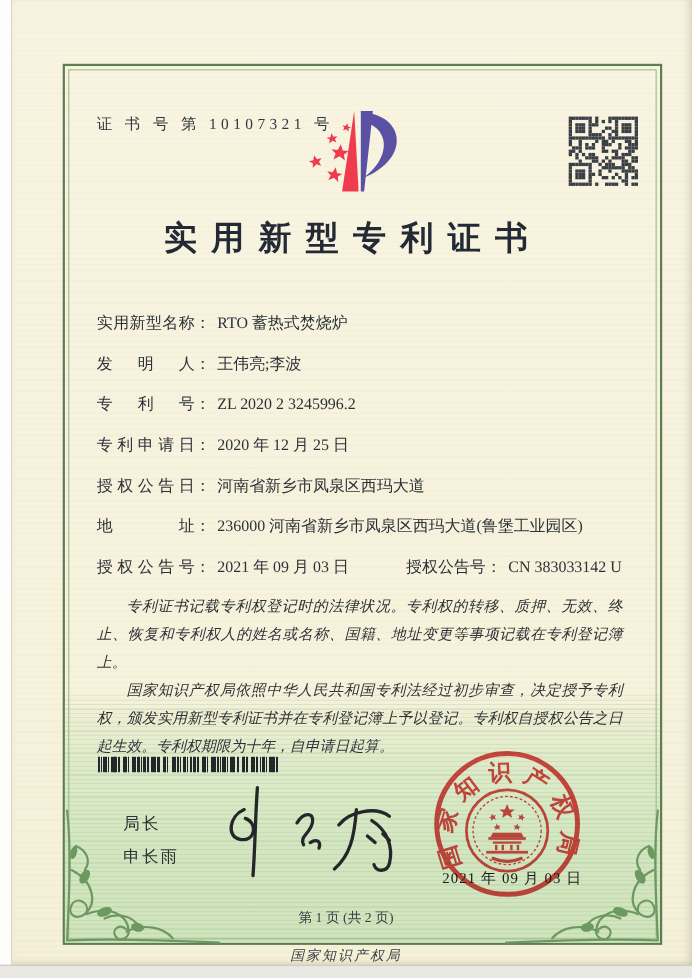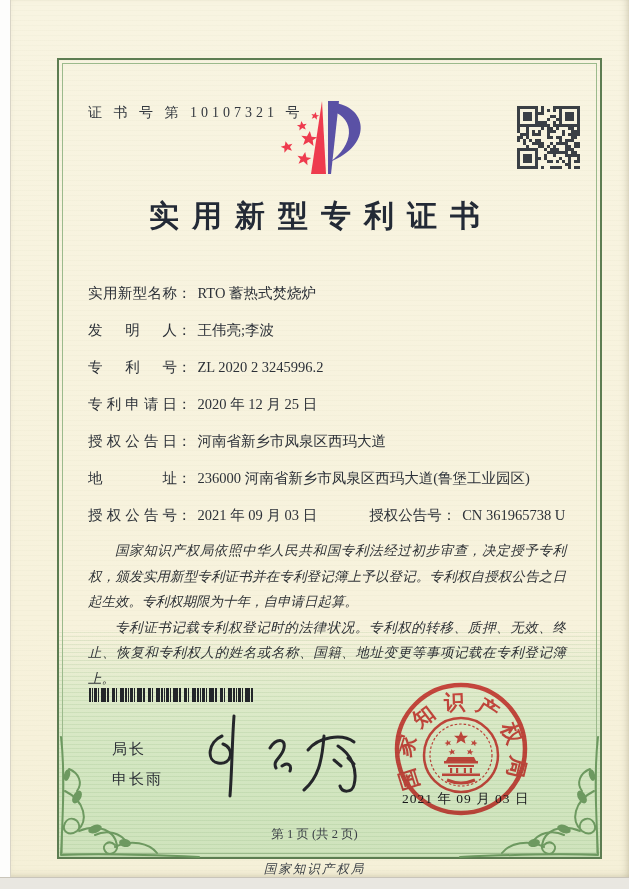--- a/index.html
+++ b/index.html
@@ -364,26 +364,26 @@
 <div class="frow" style="top:395px">
   <span class="flabel">专利申请日</span><span class="fcolon">：</span><span>2020 年 12 月 25 日</span>
 </div>
 <div class="frow" style="top:432px">
   <span class="flabel">授权公告日</span><span class="fcolon">：</span><span>河南省新乡市凤泉区西玛大道</span>
 </div>
 <div class="frow" style="top:469px">
   <span class="flabel">地址</span><span class="fcolon">：</span><span>236000 河南省新乡市凤泉区西玛大道(鲁堡工业园区)</span>
 </div>
 <div class="frow" style="top:506px">
-  <span class="flabel">授权公告号</span><span class="fcolon">：</span><span>2021 年 09 月 03 日</span><span class="flabel2">授权公告号</span><span class="fcolon">：</span><span>CN 361965738 U</span>
+  <span class="flabel">授权公告号</span><span class="fcolon">：</span><span>2021 年 09 月 03 日</span><span class="flabel2">授权公告号</span><span class="fcolon">：</span><span>CN 383033142 U</span>
 </div>
 
 <div class="body-text">
+  <p>专利证书记载专利权登记时的法律状况。专利权的转移、质押、无效、终止、恢复和专利权人的姓名或名称、国籍、地址变更等事项记载在专利登记簿上。</p>
   <p>国家知识产权局依照中华人民共和国专利法经过初步审查，决定授予专利权，颁发实用新型专利证书并在专利登记簿上予以登记。专利权自授权公告之日起生效。专利权期限为十年，自申请日起算。</p>
-  <p>专利证书记载专利权登记时的法律状况。专利权的转移、质押、无效、终止、恢复和专利权人的姓名或名称、国籍、地址变更等事项记载在专利登记簿上。</p>
 </div>
 
 <div class="barcode"></div>
 
 <div class="signer" style="top:740px">局长</div>
 <div class="signer" style="top:770px">申长雨</div>
 
 <svg class="sig" width="175" height="95" viewBox="0 0 175 95">
   <g fill="none" stroke="#24262a" stroke-width="3" stroke-linecap="round">
     <path d="M44,8 C42,35 42,62 40,88"></path>

